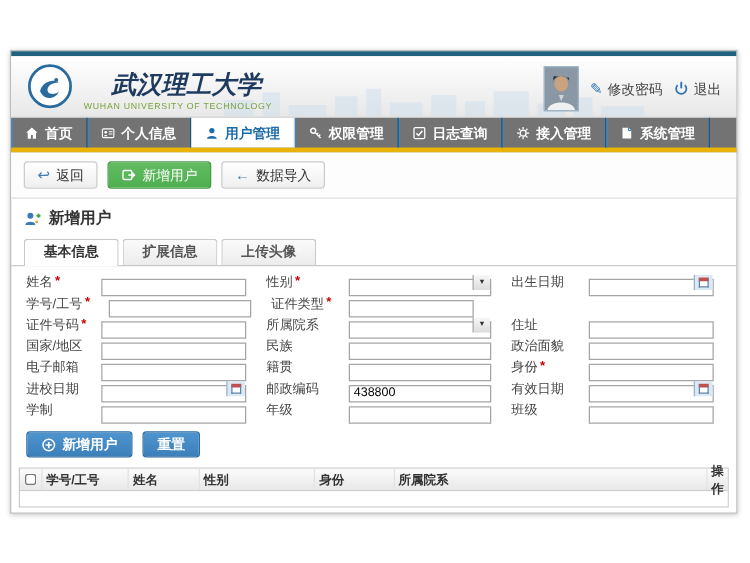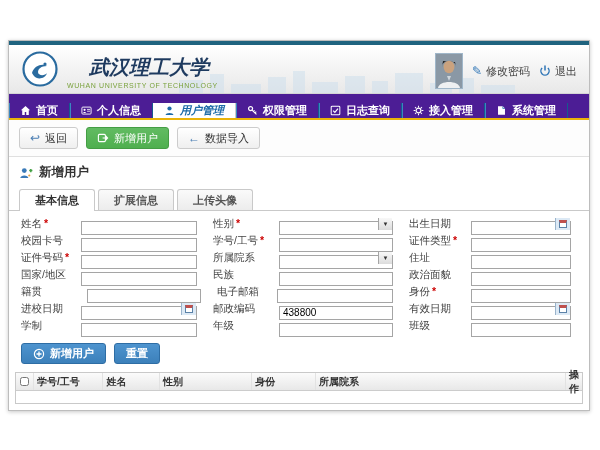--- a/index.html
+++ b/index.html
@@ -14,24 +14,24 @@
   .titles{position:absolute;left:56px;top:9px;z-index:2;}
   .cnrow{display:flex;align-items:baseline;gap:12px;margin-left:24px;}
   .uni-cn{font-family:"DejaVu Serif",serif;font-style:italic;font-weight:bold;font-size:20px;color:#1e3a5f;}
   .platform{font-size:16px;font-weight:bold;color:#1c6aa5;letter-spacing:2px;}
   .uni-en{font-size:7px;color:#7aa23c;letter-spacing:.6px;margin:1px 0 0 2px;}
   .user{position:absolute;right:12px;top:8px;display:flex;align-items:center;gap:9px;z-index:2;}
   .avatar{width:26px;height:34px;border:1px solid #9fb6c9;background:#8a98a5;display:block;}
   .hlink{display:inline-flex;align-items:center;gap:4px;font-size:11px;color:#444;cursor:pointer;}
   .hlink .g{color:#2e75b6;font-size:12px;}
   
-  .nav{display:flex;height:24px;background:#4c1d95;border-bottom:2px solid #eab308;align-items:flex-end;}
+  .nav{display:flex;height:24px;background:#737373;border-bottom:4px solid #eab308;}
   .nitem{display:flex;align-items:center;gap:5px;padding:0 11px;color:#fff;font-size:11px;font-weight:bold;cursor:pointer;border-right:1px solid #155a8e;box-shadow:inset 1px 0 0 #3a87c0;}
   .nitem svg{width:11px;height:11px;}
-  .nitem.active{background:#fff;color:#1d6ba8;box-shadow:none;border-right:1px solid #c9c9c9;font-style:italic;}
+  .nitem.active{background:#fff;color:#1d6ba8;box-shadow:none;border-right:1px solid #c9c9c9;}
   
   .toolbar{display:flex;gap:8px;padding:7px 10px;border-bottom:1px solid #e0e0e0;background:#fdfdfd;}
   .tbtn{display:inline-flex;align-items:center;gap:5px;height:22px;padding:0 10px;border:1px solid #ccc;border-radius:3px;background:linear-gradient(#ffffff,#efefef);font-size:11px;color:#333;cursor:pointer;box-sizing:border-box;}
   .tbtn .g{color:#4a7eb3;font-size:12px;line-height:1;}
   .tbtn.green{background:linear-gradient(#62bb62,#4faf4f);border-color:#449d44;color:#fff;}
   
   .sect{display:flex;align-items:center;gap:6px;padding:7px 10px 4px;font-size:12.5px;font-weight:bold;color:#333;}
   
   .tabs{display:flex;gap:3px;padding:3px 10px 0;border-bottom:1px solid #c9c9c9;}
   .tab{height:20px;line-height:20px;padding:0 15px;font-size:11px;font-weight:bold;color:#555;background:linear-gradient(#fafafa,#ececec);border:1px solid #c9c9c9;border-bottom:none;border-radius:3px 3px 0 0;cursor:pointer;position:relative;top:1px;}
@@ -222,26 +222,20 @@
         </div>
       <div class="fld fld3">
           <span class="fl">
             <span>出生日期</span>
           </span>
           <span class="fc"><input value="" style=""><span class="calbtn"></span></span>
         </div>
     </div>
 
     <div class="frow">
-      <div class="fld fld1">
-          <span class="fl">
-            <span>校园卡号</span>
-          </span>
-          <span class="fc"><input value="" style=""></span>
-        </div>
       <div class="fld fld2">
           <span class="fl">
             <span>学号/工号</span>
             <span class="req">*</span>
           </span>
           <span class="fc"><input value="" style=""></span>
         </div>
       <div class="fld fld3">
           <span class="fl">
             <span>证件类型</span>
@@ -288,29 +282,29 @@
         </div>
       <div class="fld fld3">
           <span class="fl">
             <span>政治面貌</span>
           </span>
           <span class="fc"><input value="" style=""></span>
         </div>
     </div>
 
     <div class="frow">
+      <div class="fld fld1">
+          <span class="fl">
+            <span>电子邮箱</span>
+          </span>
+          <span class="fc"><input value="" style=""></span>
+        </div>
       <div class="fld fld2">
           <span class="fl">
             <span>籍贯</span>
-          </span>
-          <span class="fc"><input value="" style=""></span>
-        </div>
-      <div class="fld fld1">
-          <span class="fl">
-            <span>电子邮箱</span>
           </span>
           <span class="fc"><input value="" style=""></span>
         </div>
       <div class="fld fld3">
           <span class="fl">
             <span>身份</span>
             <span class="req">*</span>
           </span>
           <span class="fc"><input value="" style=""></span>
         </div>

